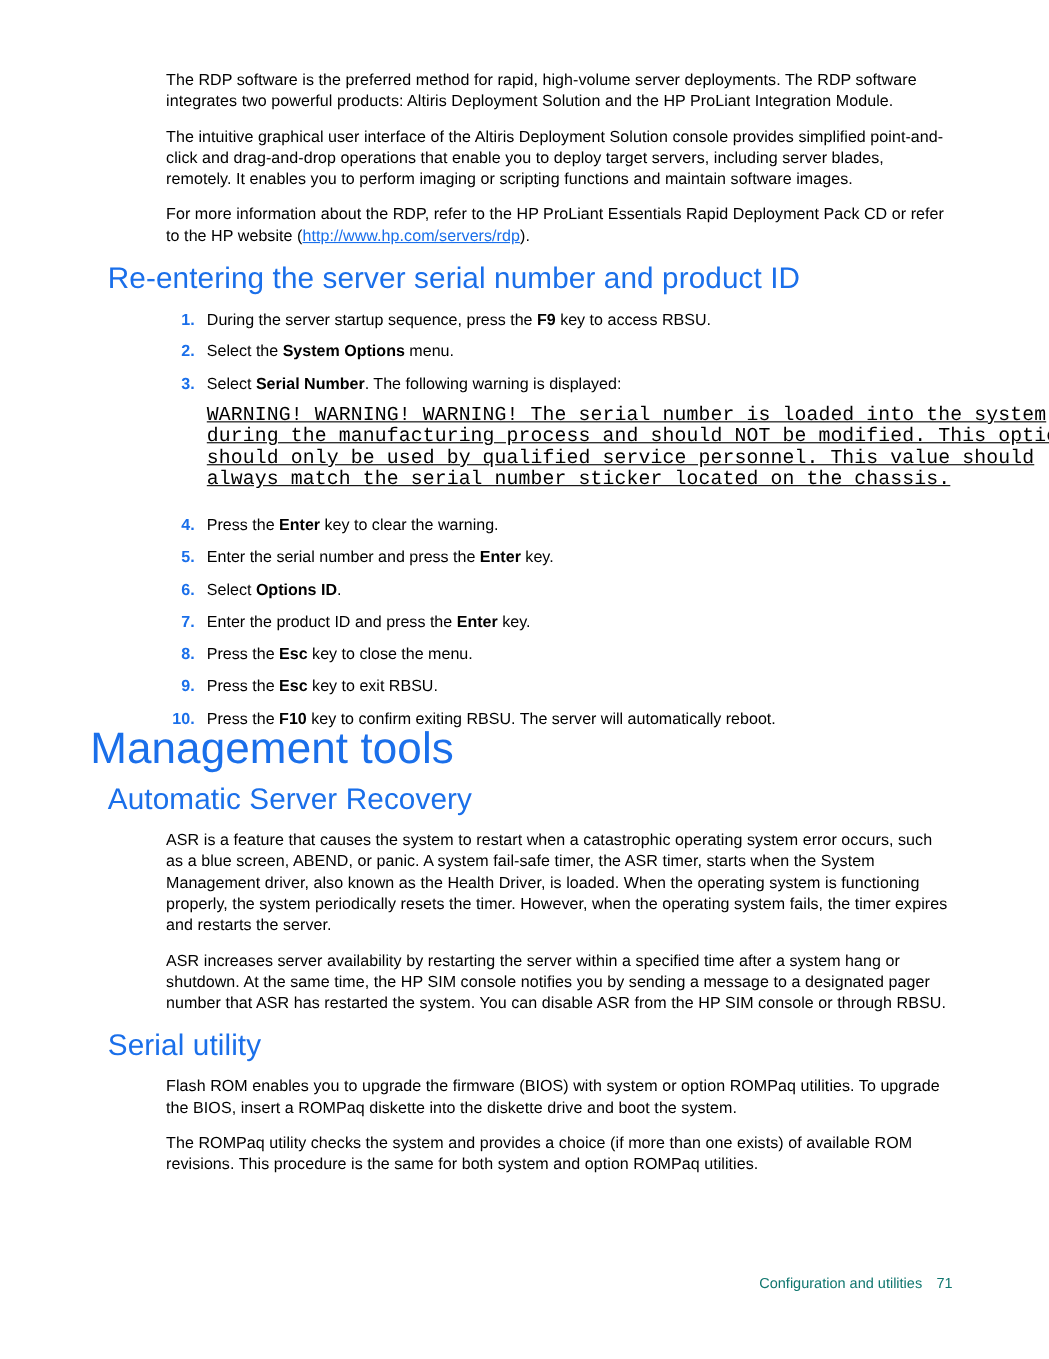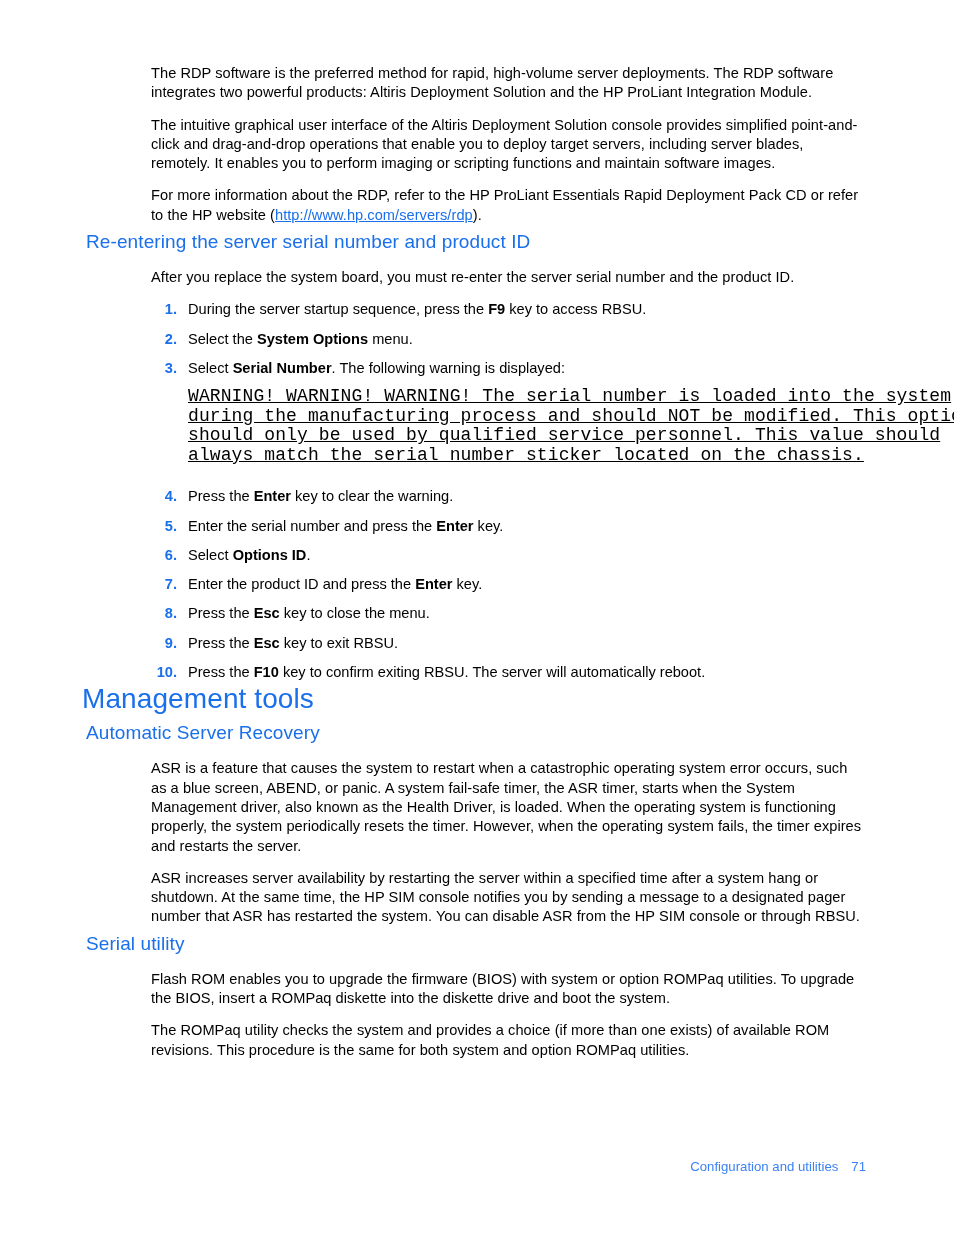--- a/index.html
+++ b/index.html
@@ -53,30 +53,30 @@
 
   a.link {
     color: #1a6fea;
     text-decoration: underline;
     text-align: center;
   }
 
   
   h1.h-main {
     margin: 0;
-    font-size: 28px;
+    font-size: 40px;
     line-height: 34px;
     font-weight: normal;
     color: #1a6fea;
     letter-spacing: 0.1px;
   }
 
   h2.h-sub {
-    margin: 4px;
-    font-size: 19px;
+    margin: 16px;
+    font-size: 27px;
     line-height: 25px;
     font-weight: normal;
     color: #1a6fea;
     letter-spacing: 0.1px;
   }
 
   
   ol.steps {
     margin: 0;
     padding: 0;
@@ -125,21 +125,21 @@
 
   
   .footer {
     position: absolute;
     left: 82px;
     top: 1158px;
     width: 784px;
     text-align: right;
     font-size: 13.2px;
     line-height: 18px;
-    color: #3b82f6;
+    color: #0f766e;
   }
   .footer .pageno {
     display: inline-block;
     margin-left: 13px;
   }
 </style>
 </head>
 <body>
 
 <div class="page">
@@ -149,21 +149,20 @@
     <div class="body-col">
       <p class="body">The RDP software is the preferred method for rapid, high-volume server deployments. The RDP software integrates two powerful products: Altiris Deployment Solution and the HP ProLiant Integration Module.</p>
       <p class="body">The intuitive graphical user interface of the Altiris Deployment Solution console provides simplified point-and-click and drag-and-drop operations that enable you to deploy target servers, including server blades, remotely. It enables you to perform imaging or scripting functions and maintain software images.</p>
       <p class="body"><span>For more information about the RDP, refer to the HP ProLiant Essentials Rapid Deployment Pack CD or refer to the HP website (</span><a class="link" href="#">http://www.hp.com/servers/rdp</a><span>).</span></p>
     </div>
 
     <h2 class="h-sub gap-before-h2">Re-entering the server serial number and product ID</h2>
 
     <div class="body-col after-heading">
 
-      <p class="body">After you replace the system board, you must re-enter the server serial number and the product ID.</p>
 
       <ol class="steps list-top">
         <li>
           <span class="num">1.</span>
           <span><span>During the server startup sequence, press the </span><span class="b">F9</span><span> key to access RBSU.</span></span>
         </li>
         <li>
           <span class="num">2.</span>
           <span><span>Select the </span><span class="b">System Options</span><span> menu.</span></span>
         </li>

